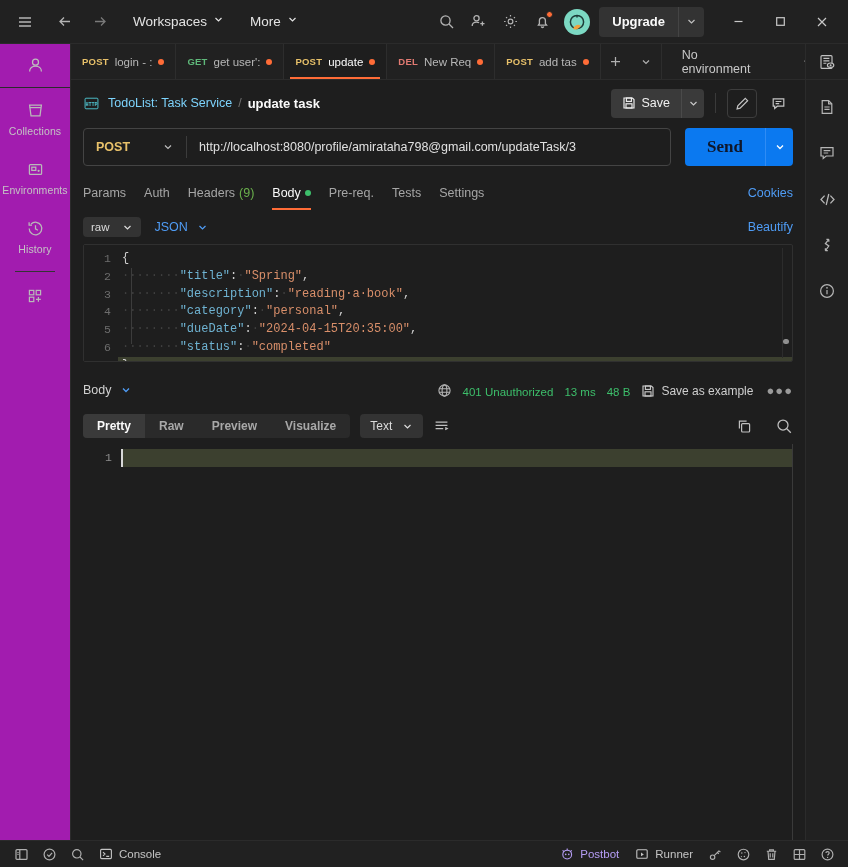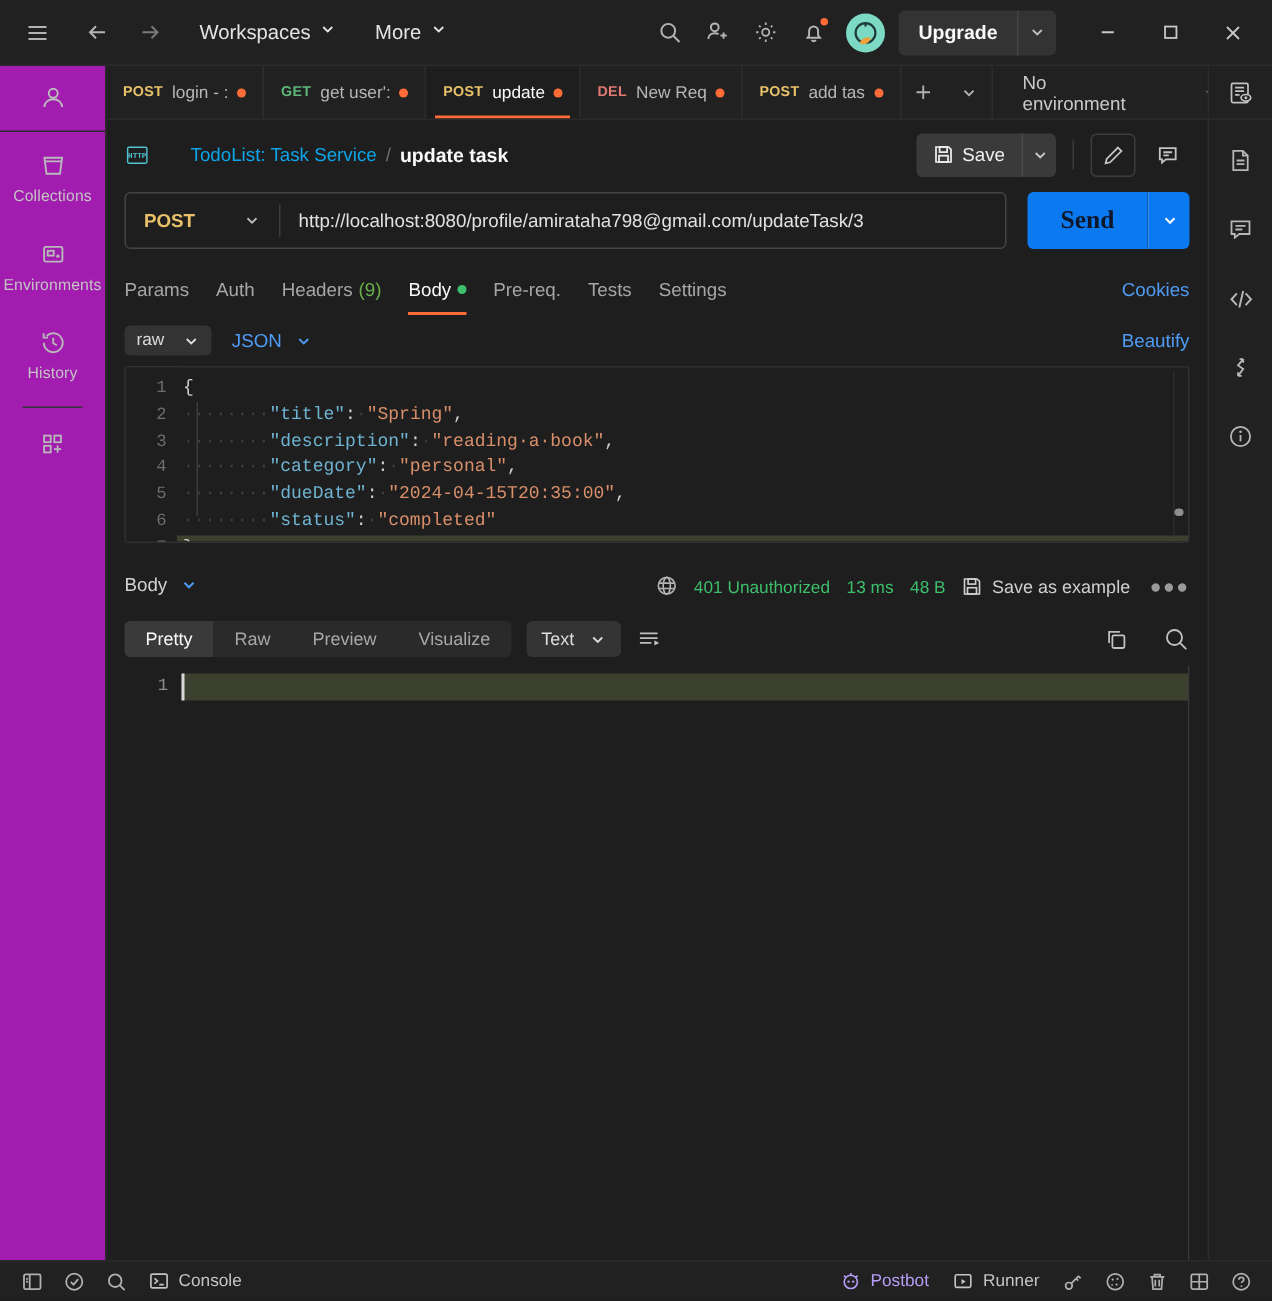--- a/index.html
+++ b/index.html
@@ -109,21 +109,21 @@
     display: flex; align-items: center; gap: 46px; font-size: 12.5px; color: #c9c9c9;
     cursor: pointer; padding: 4px 6px; border-radius: 4px;
   }
   .env-divider { width: 1px; height: 18px; background: #3a3a3a; margin: 0 10px; }
   .env-eye { width: 28px; display: flex; align-items: center; justify-content: center; color: #c2c2c2; cursor: pointer; }
 
   
   .reqpane { flex: 1; display: flex; flex-direction: column; min-height: 0; padding: 0 12px; }
   .breadcrumb-row { display: flex; align-items: center; height: 42px; min-height: 42px; padding-top: 4px; }
   .bc-icon { margin-right: 8px; display: flex; align-items: center; }
-  .bc-coll { font-size: 12.5px; color: #0ea5e9; cursor: pointer; margin-left: 19px; }
+  .bc-coll { font-size: 12.5px; color: #7dd3fc; cursor: pointer; }
   .bc-sep { font-size: 12.5px; color: #6f6f6f; margin: 0 6px; }
   .bc-req { font-size: 13px; font-weight: bold; color: #fafafa; cursor: pointer; }
   .bc-spacer { flex: 1; }
   .save-group { display: flex; align-items: center; background: #3a3a3a; border-radius: 4px; height: 29px; }
   .save-btn {
     display: flex; align-items: center; gap: 6px; padding: 0 11px; height: 100%;
     font-size: 12.5px; color: #f0f0f0; cursor: pointer;
   }
   .save-caret {
     width: 23px; height: 100%; display: flex; align-items: center; justify-content: center;
@@ -230,21 +230,21 @@
   .resp-meta { margin-left: auto; display: flex; align-items: flex-end; gap: 11px; font-size: 11.5px; }
   .globe { color: #b4b4b4; display: flex; align-items: center; }
   .status { color: #3dbf6b; }
   .time { color: #3dbf6b; }
   .size { color: #3dbf6b; }
   .save-ex { display: flex; align-items: center; gap: 6px; color: #cfcfcf; cursor: pointer; font-size: 12px; }
   .dots { color: #9a9a9a; letter-spacing: 1px; cursor: pointer; padding-left: 2px; font-size: 13px;}
 
   .resp-tabs { display: flex; align-items: center; height: 36px; min-height: 36px; gap: 10px; }
   .seg { display: flex; background: #2a2a2a; border-radius: 4px; overflow: hidden; }
-  .seg-item { padding: 5px 14px; font-size: 12px; color: #a8a8a8; cursor: pointer; }
+  .seg-item { padding: 5px 14px; font-size: 12px; color: #a8a8a8; cursor: pointer; font-weight: bold; }
   .seg-item.active { background: #3a3a3a; color: #fafafa; }
   .text-sel {
     display: flex; align-items: center; gap: 10px; background: #333; border-radius: 4px;
     padding: 5px 10px; font-size: 12px; color: #dcdcdc; cursor: pointer;
   }
   .wrap-ico { color: #c0c0c0; cursor: pointer; display: flex; align-items: center; }
   .resp-right { margin-left: auto; display: flex; align-items: center; gap: 22px; }
   .resp-right .ico { color: #c0c0c0; cursor: pointer; display: flex; align-items: center; }
 
   .resp-editor {

